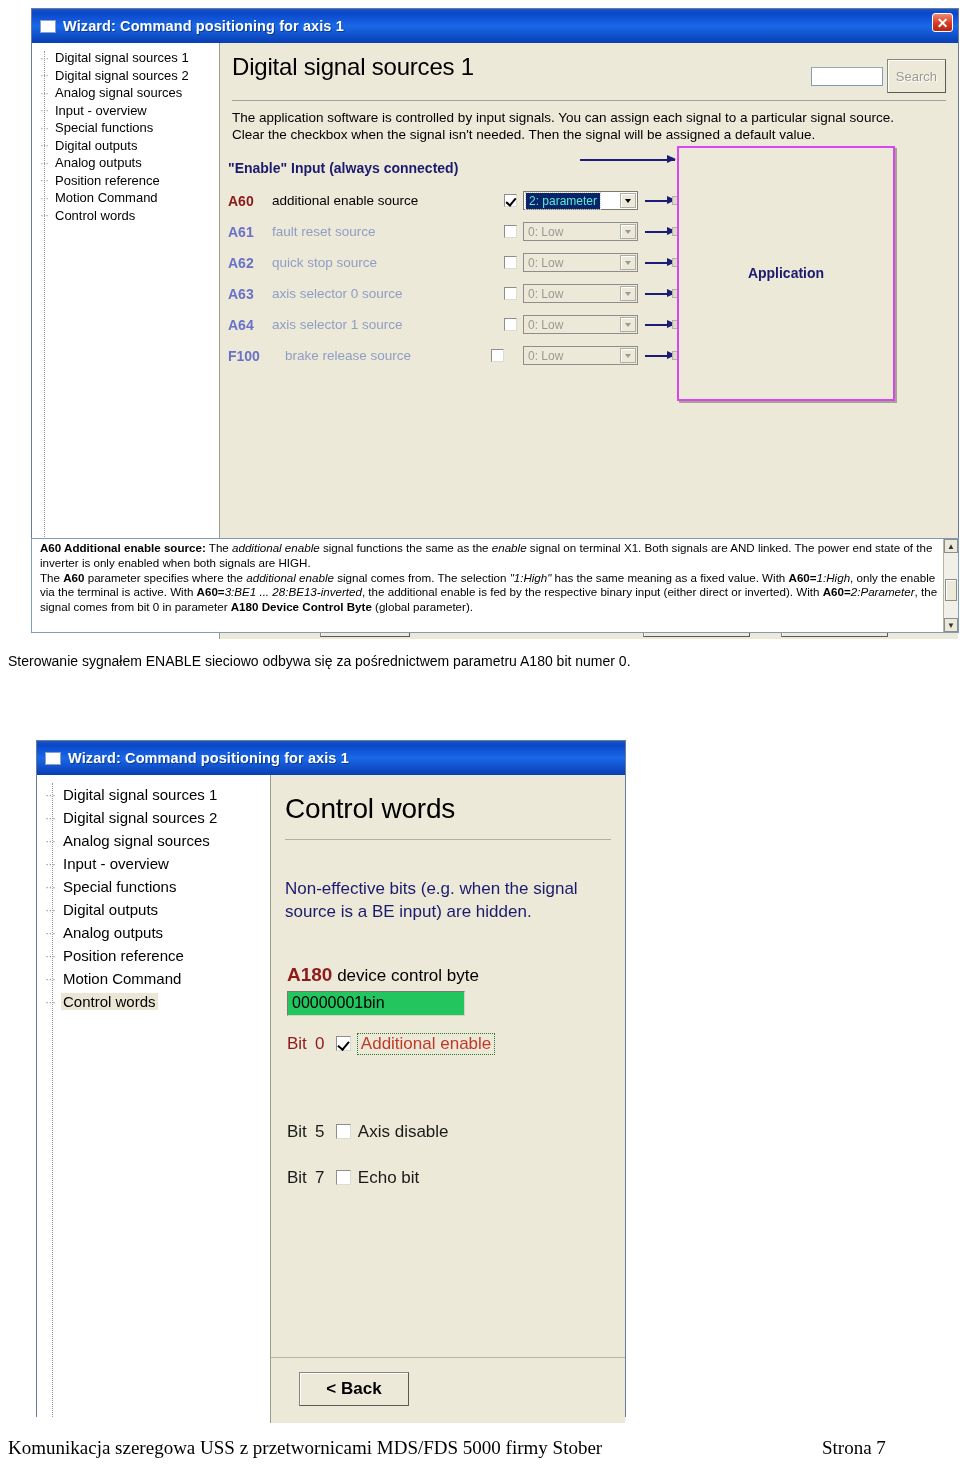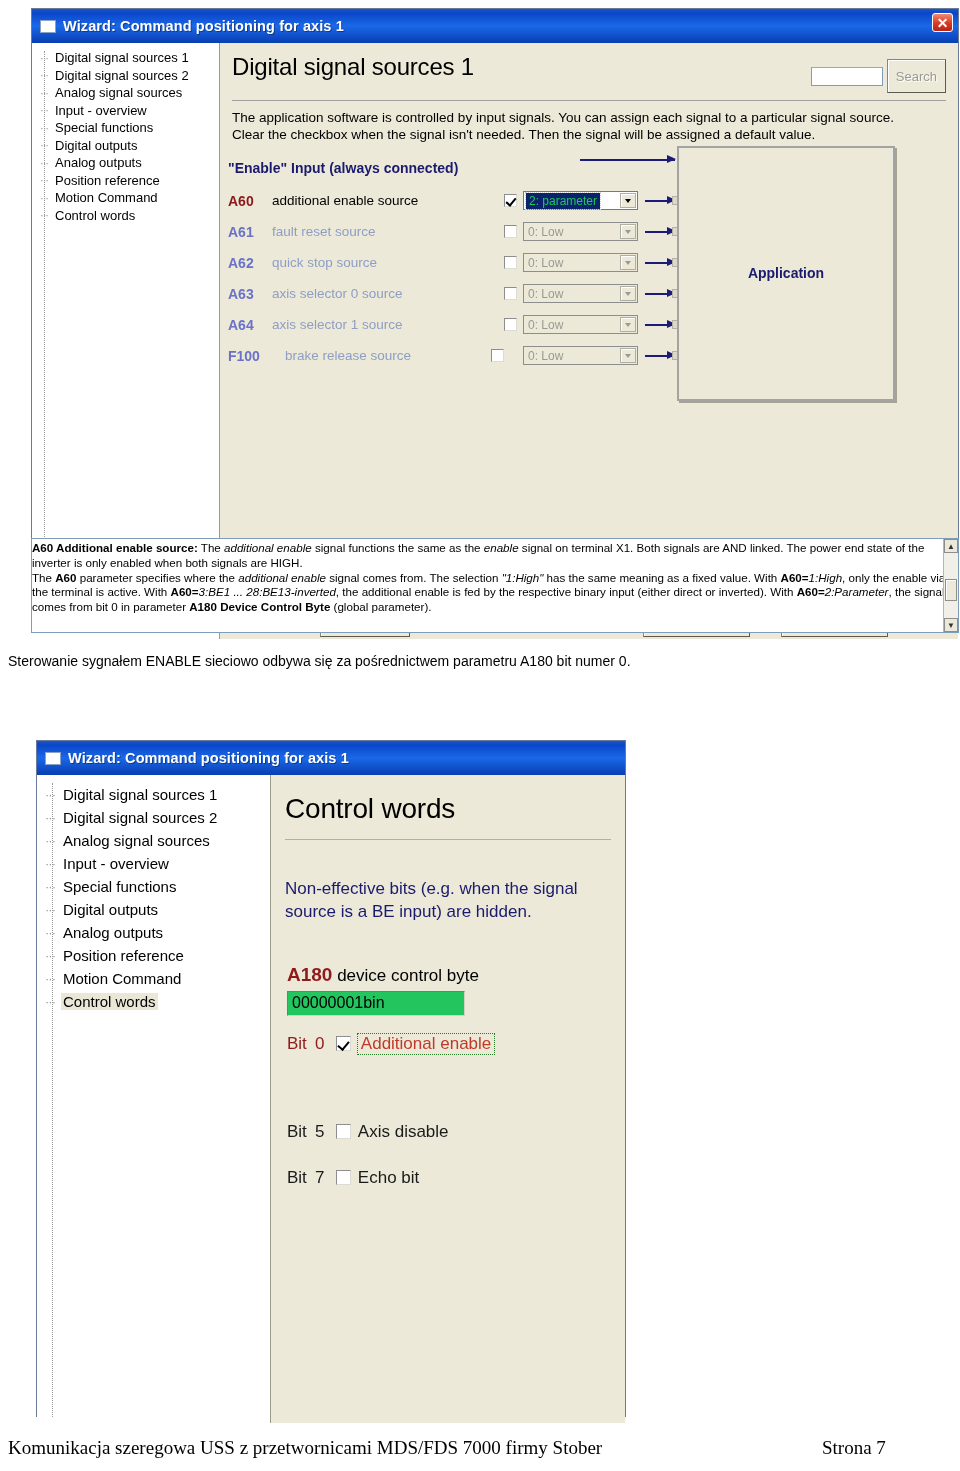--- a/index.html
+++ b/index.html
@@ -182,21 +182,21 @@
     display: flex; align-items: center; justify-content: center;
   }
   .combo .arrowbtn i {
     width:0;height:0;border-left:3.5px solid transparent;border-right:3.5px solid transparent;
     border-top:4px solid #9a9a94; display:block;
   }
   .combo.sel {
     background: #ffffff; border: 1px solid #7a7a70;
   }
   .combo.sel .valbox {
-    background: #0a246a; color: #22c55e;
+    background: #0a246a; color: #5eead4;
     outline: 1px dotted #cfcfcf;
     padding: 1px 3px; margin-left:-2px;
     font-size:12px;
   }
   .combo.sel .arrowbtn i { border-top-color: #000; }
 
   .arrow {
     position: absolute;
     height: 2px; background: #1c1c78;
   }
@@ -207,21 +207,21 @@
     border-top:4.5px solid transparent;
     border-bottom:4.5px solid transparent;
   }
   .port {
     position: absolute; width: 9px; height: 9px;
     background: #ddd9c8; border:1px solid #b5b1a2;
   }
   .appbox {
     position: absolute;
     background: #ece9d8;
-    border: 2px solid #a3a3a3;
+    border: 2px solid #d946ef;
     box-shadow: 2px 2px 0 #a7a391;
     display:flex; align-items:center; justify-content:center;
   }
   .appbox span {
     font-size: 14px; font-weight: bold; color:#1a1a6e;
   }
 
   .btnbar {
     border-top: 1px solid #b9b6a6;
     height: 46px;
@@ -230,21 +230,21 @@
     background:#ece9d8;
   }
   .btnbar .btn { position:absolute; top:9px; height:26px; }
 
   .helpbox {
     position: absolute;
     left: 31px; top: 538px; width: 928px; height: 95px;
     background: #ffffff;
     border: 1px solid #7f9db9;
     overflow: hidden;
-    padding: 2px 0;
+    padding: 2px 8px;
   }
   .helpbox p {
     margin: 0; font-size: 11.6px; line-height: 1.28; color: #000;
   }
   .helpbox b { font-weight: bold; }
   .helpbox i { font-style: italic; }
   .sbar {
     position: absolute; right: 0; top: 0; bottom: 0; width: 15px;
     background: #f0f0e8; border-left: 1px solid #b9b6a6;
   }
@@ -586,22 +586,25 @@
             <span class="blbl dark">Axis disable</span>
           </div>
           <div class="bitrow" style="margin-top:26px;">
             <span class="bw" style="color:#1a1a1a;">Bit</span>
             <span class="bnum" style="color:#1a1a1a;">7</span>
             <span class="cbx2"></span>
             <span class="blbl dark">Echo bit</span>
           </div>
         </div>
 
+        <div class="btnbar2">
+          <div class="btn">&lt; Back</div>
+        </div>
       </div>
     </div>
   </div>
 
   <div class="footer">
-    <span class="ftext">Komunikacja szeregowa USS z przetwornicami MDS/FDS 7000 firmy Stober</span>
+    <span class="ftext">Komunikacja szeregowa USS z przetwornicami MDS/FDS 5000 firmy Stober</span>
     <span class="fpage">Strona 7</span>
   </div>
 
 </div>
 
 </body></html>

